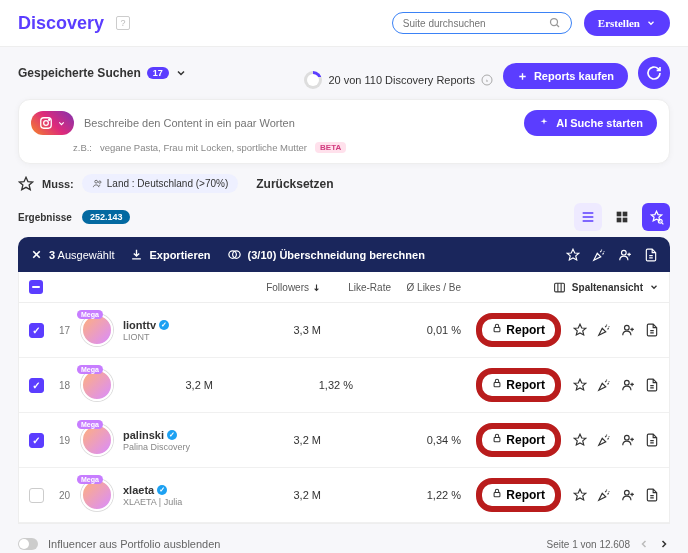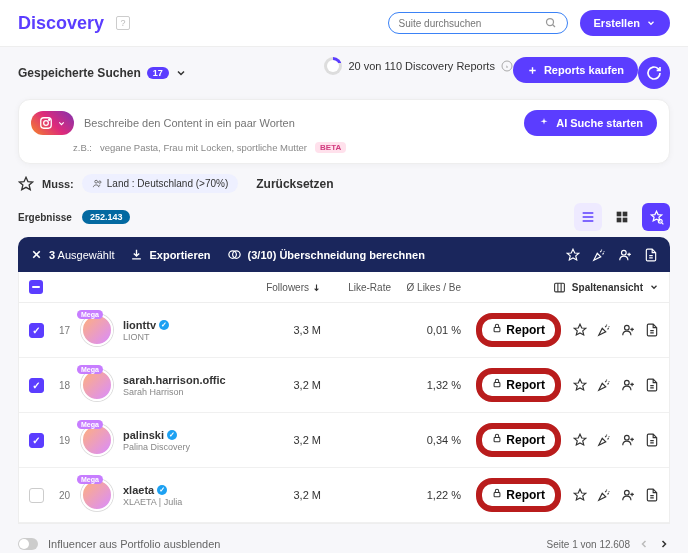--- a/index.html
+++ b/index.html
@@ -3,25 +3,25 @@
 <meta charset="utf-8">
 <style>
 * { box-sizing: border-box; margin: 0; padding: 0; }
 body { font-family: -apple-system, BlinkMacSystemFont, 'Segoe UI', sans-serif; background: #f7f7fa; width: 688px; height: 553px; overflow: hidden; font-size: 11px; color: #333; }
 .topbar { display: flex; align-items: center; padding: 10px 18px; background: #fff; border-bottom: 1px solid #eee; gap: 12px; }
 .logo { font-size: 18px; font-weight: 800; color: #5b3dff; }
 .help-box { width: 14px; height: 14px; border: 1px solid #ccc; border-radius: 2px; display: flex; align-items: center; justify-content: center; color: #bbb; font-size: 9px; }
 .topbar-spacer { flex: 1; }
 .search-global { display: flex; align-items: center; background: #fff; border: 1px solid #3b82f6; border-radius: 16px; padding: 4px 10px; width: 180px; gap: 6px; }
 .search-global input { border: none; outline: none; flex: 1; font-size: 10px; color: #666; background: transparent; }
-.btn-primary { background: #5b3dff; color: #fff; border: none; border-radius: 18px; padding: 7px 14px; font-size: 11px; font-weight: 600; display: flex; align-items: center; gap: 6px; cursor: pointer; }
+.btn-primary { background: #5b3dff; color: #fff; border: none; border-radius: 18px; padding: 7px 14px; font-size: 11px; font-weight: 600; display: flex; align-items: center; gap: 6px; cursor: pointer; font-family: Liberation Serif, serif; }
 .subbar { display: flex; align-items: center; padding: 10px 18px; gap: 10px; }
 .subbar-left { display: flex; align-items: center; gap: 6px; font-weight: 700; font-size: 12px; }
 .badge-count { background: #5b3dff; color: #fff; border-radius: 8px; padding: 1px 6px; font-size: 9px; font-weight: 700; }
-.subbar-right { margin-left: auto; display: flex; align-items: flex-start; }
+.subbar-right { margin-left: auto; display: flex; align-items: flex-end; gap: 10px; }
 .quota { display: flex; align-items: center; gap: 6px; font-size: 11px; color: #333; }
 .circ { width: 18px; height: 18px; border-radius: 50%; background: conic-gradient(#5b3dff 0 65deg, #ddd 65deg 360deg); position: relative; }
 .circ::after { content: ''; position: absolute; inset: 3px; background: #fff; border-radius: 50%; }
 .btn-buy { background: #5b3dff; color: #fff; border: none; border-radius: 18px; padding: 7px 14px; font-size: 11px; font-weight: 600; display: flex; align-items: center; gap: 6px; cursor: pointer; }
 .btn-round { width: 32px; height: 32px; border-radius: 50%; background: #5b3dff; display: flex; align-items: center; justify-content: center; cursor: pointer; }
 .ai-card { margin: 0 18px 10px; background: #fff; border: 1px solid #eee; border-radius: 12px; padding: 10px 12px; box-shadow: 0 1px 6px rgba(0,0,0,0.04); }
 .ai-row { display: flex; align-items: center; gap: 10px; }
 .ig-pill { display: flex; align-items: center; gap: 4px; background: linear-gradient(45deg,#f58529,#dd2a7b,#8134af); border-radius: 16px; padding: 5px 8px; color: #fff; cursor: pointer; }
 .ai-input { flex: 1; border: none; outline: none; font-size: 11px; color: #888; }
 .btn-ai { background: #5b3dff; color: #fff; border: none; border-radius: 18px; padding: 7px 14px; font-size: 11px; font-weight: 700; display: flex; align-items: center; gap: 6px; cursor: pointer; }
@@ -327,24 +327,20 @@
       </div>
       <div class="trow">
     <div class="c-check">
           <div class="chk on"></div>
         </div>
     <div class="c-rank">18</div>
     <div class="c-av">
       <div class="mega">Mega</div>
       <div class="avatar"></div>
     </div>
-    <div class="c-name">
-      <div class="uname">sarah.harrison.offic</div>
-      <div class="rname">Sarah Harrison</div>
-    </div>
     <div class="c-foll">3,2 M</div>
     <div class="c-lr"></div>
     <div class="c-lb">1,32 %</div>
     <div class="c-rep">
       <button class="rep-btn">
         <svg width="10" height="10" viewBox="0 0 24 24" fill="none" stroke="#333" stroke-width="2.5">
               <rect x="5" y="11" width="14" height="10" rx="2"></rect>
               <path d="M8 11V7a4 4 0 0 1 8 0v4"></path>
             </svg>
         Report

